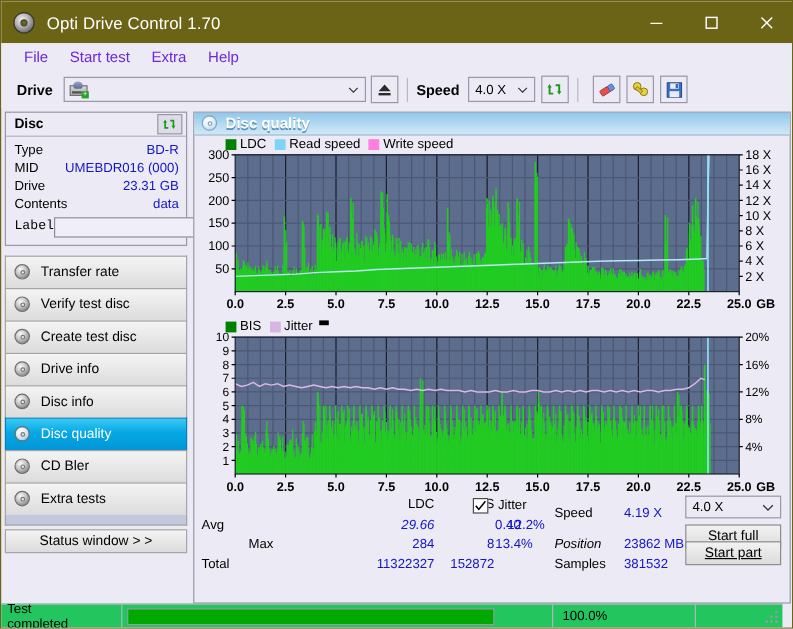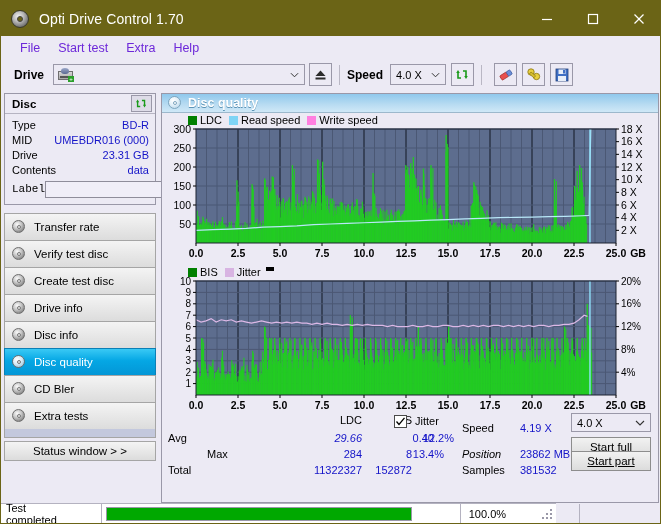--- a/index.html
+++ b/index.html
@@ -219,22 +219,22 @@
   .act-btn {
     position:absolute; width:80px; height:20px;
     background:linear-gradient(#f2f2f2,#dcdcdc);
     border:1px solid #8d8d8d;
     font-size:11.5px; color:#000;
     display:flex; align-items:center; justify-content:center;
   }
 
   
   .statusbar {
-    position:absolute; left:0; bottom:0; width:555px; height:20px;
-    background:#ffffff; border-top:1px solid #b4b2c0;
+    position:absolute; left:0; bottom:0; width:651px; height:20px;
+    background:#22c55e; border-top:1px solid #b4b2c0;
     display:flex; align-items:center;gap:44px;
   }
   .sb-text { font-size:11px; color:#000; padding-left:5px; width:140px; }
   .sb-cell { border-left:1px solid #b4b2c0; height:20px; display:flex; align-items:center; }
   .progress-outer {
     width:306px; height:14px; margin:0 4px;
     background:#ffffff; border:1px solid #9a98a8;
   }
   .progress-fill { height:100%; background:#00a800; }
   .sb-pct { font-size:11px; padding:0 8px; width:74px; }

